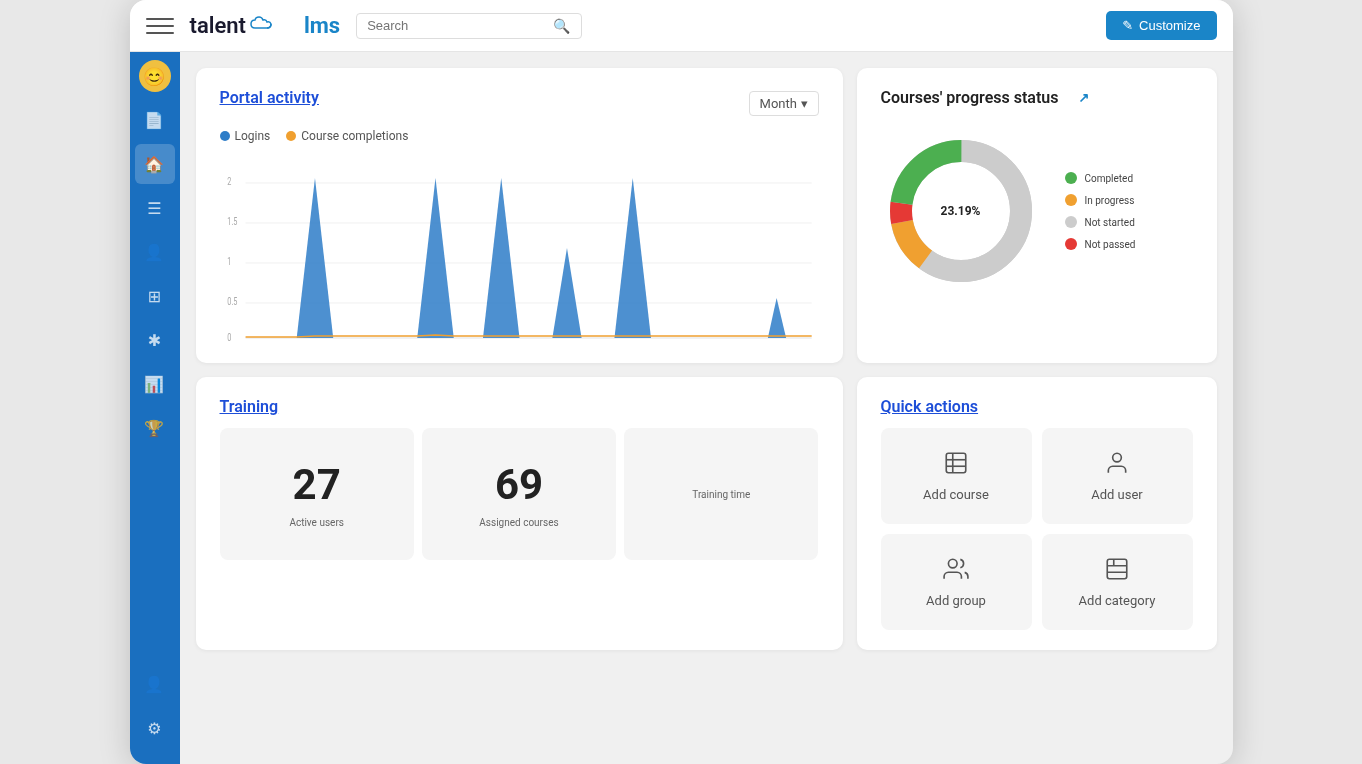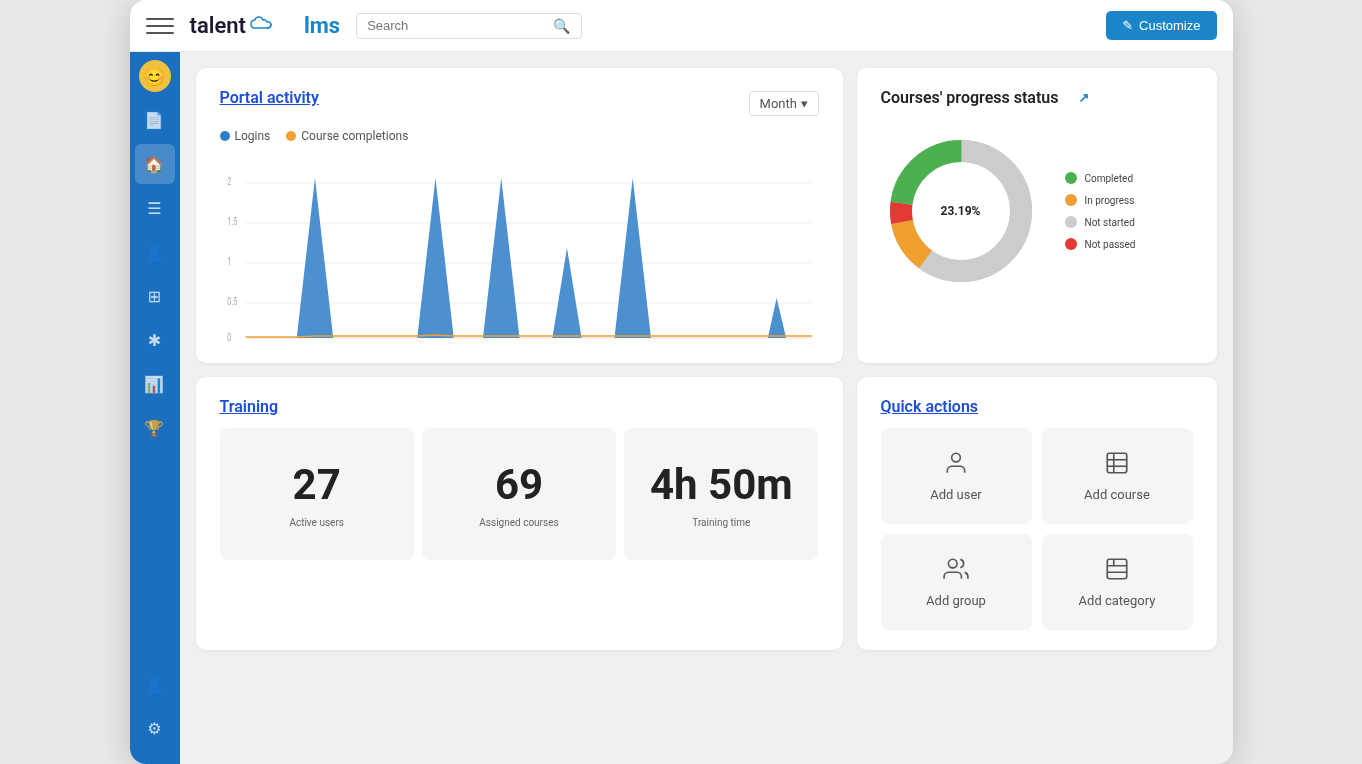--- a/index.html
+++ b/index.html
@@ -373,52 +373,51 @@
           <div class="overview-grid">
             <div class="overview-card">
               <div class="overview-number">27</div>
               <div class="overview-label">Active users</div>
             </div>
             <div class="overview-card">
               <div class="overview-number">69</div>
               <div class="overview-label">Assigned courses</div>
             </div>
             <div class="overview-card">
-              <div class="overview-number">4h 50m</div>
               <div class="overview-label">Training time</div>
             </div>
           </div>
         </div>
 
         <div class="card card-side">
           <span class="card-title">Quick actions</span>
           <div class="quick-actions-grid">
-            <div class="qa-card">
-              <span class="qa-icon">
-                <svg width="26" height="26" viewBox="0 0 24 24" fill="none" stroke="#555" stroke-width="1.5">
-                  <path d="M20 21v-2a4 4 0 0 0-4-4H8a4 4 0 0 0-4 4v2"></path>
-                  <circle cx="12" cy="7" r="4"></circle>
-                </svg>
-              </span>
-              <span class="qa-label">Add user</span>
-            </div>
             <div class="qa-card">
               <span class="qa-icon">
                 <svg width="26" height="26" viewBox="0 0 24 24" fill="none" stroke="#555" stroke-width="1.5">
                   <rect x="3" y="3" width="18" height="18" rx="2"></rect>
                   <line x1="3" y1="9" x2="21" y2="9"></line>
                   <line x1="3" y1="15" x2="21" y2="15"></line>
                   <line x1="9" y1="3" x2="9" y2="21"></line>
                 </svg>
               </span>
               <span class="qa-label">Add course</span>
             </div>
             <div class="qa-card">
               <span class="qa-icon">
                 <svg width="26" height="26" viewBox="0 0 24 24" fill="none" stroke="#555" stroke-width="1.5">
+                  <path d="M20 21v-2a4 4 0 0 0-4-4H8a4 4 0 0 0-4 4v2"></path>
+                  <circle cx="12" cy="7" r="4"></circle>
+                </svg>
+              </span>
+              <span class="qa-label">Add user</span>
+            </div>
+            <div class="qa-card">
+              <span class="qa-icon">
+                <svg width="26" height="26" viewBox="0 0 24 24" fill="none" stroke="#555" stroke-width="1.5">
                   <path d="M17 21v-2a4 4 0 0 0-4-4H5a4 4 0 0 0-4 4v2"></path>
                   <circle cx="9" cy="7" r="4"></circle>
                   <path d="M23 21v-2a4 4 0 0 0-3-3.87"></path>
                   <path d="M16 3.13a4 4 0 0 1 0 7.75"></path>
                 </svg>
               </span>
               <span class="qa-label">Add group</span>
             </div>
             <div class="qa-card">
               <span class="qa-icon">

